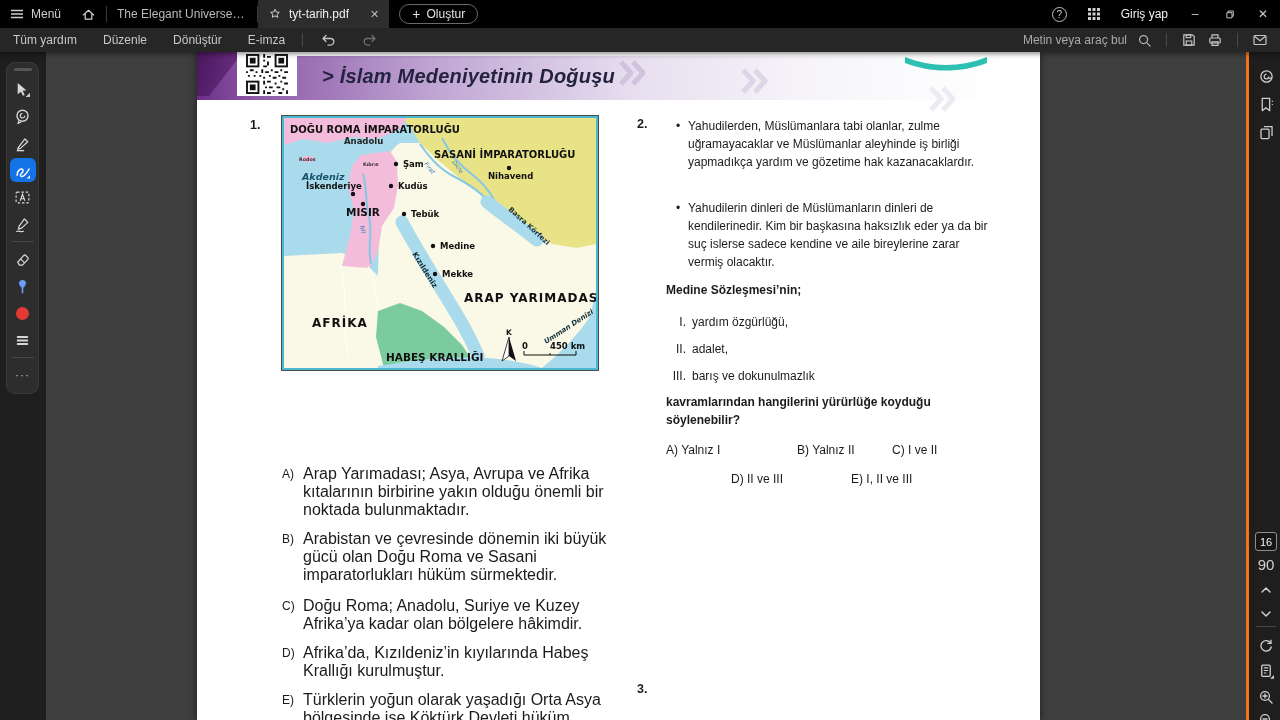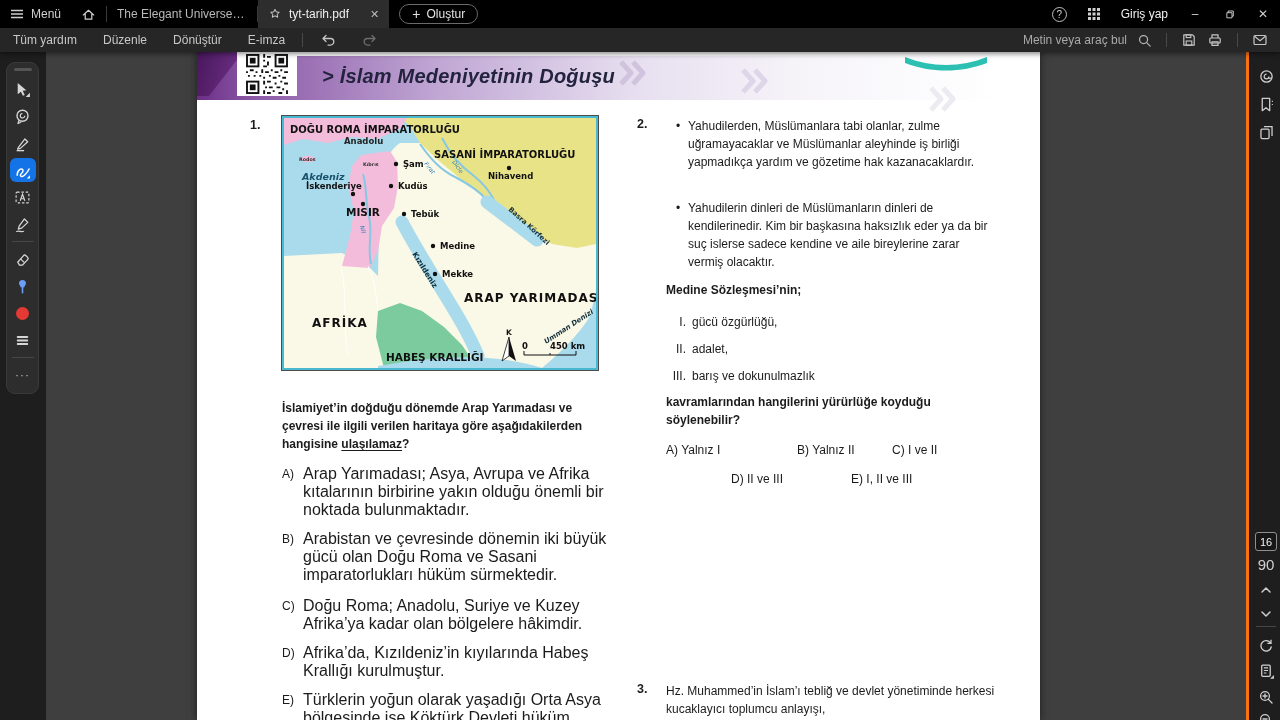--- a/index.html
+++ b/index.html
@@ -433,23 +433,20 @@
       <text x="222" y="217" font-size="7.5" font-weight="bold" fill="#111">K</text>
       <path d="M225 219 218 243 225 238Z" fill="#fff" stroke="#111" stroke-width="0.8"></path>
       <path d="M225 219 232 243 225 238Z" fill="#111"></path>
 
       <text x="238" y="231" font-size="8.5" font-weight="600" fill="#111">0</text>
       <text x="266" y="231" font-size="8.5" font-weight="600" fill="#111">450 km</text>
       <path d="M240 237h52M240 233v4M266 235v2M292 233v4" stroke="#111" stroke-width="1" fill="none"></path>
     </svg>
   </div>
 
-  <div class="abs body-txt bold" style="left:85px;top:347px;width:318px">
-    <span>İslamiyet’in doğduğu dönemde Arap Yarımadası ve çevresi ile ilgili verilen haritaya göre aşağıdakilerden hangisine </span><u>ulaşılamaz</u><span>?</span>
-  </div>
 
   <div class="opt" style="left:85px;top:413px">
     <span class="letter">A)</span>
     <span class="txt">Arap Yarımadası; Asya, Avrupa ve Afrika kıtalarının birbirine yakın olduğu önemli bir noktada bulunmaktadır.</span>
   </div>
   <div class="opt" style="left:85px;top:478px">
     <span class="letter">B)</span>
     <span class="txt">Arabistan ve çevresinde dönemin iki büyük gücü olan Doğu Roma ve Sasani imparatorlukları hüküm sürmektedir.</span>
   </div>
   <div class="opt" style="left:85px;top:545px">
@@ -473,35 +470,34 @@
   </div>
   <div class="bullet-row" style="top:147px">
     <span class="b">•</span>
     <span class="txt">Yahudilerin dinleri de Müslümanların dinleri de kendilerinedir. Kim bir başkasına haksızlık eder ya da bir suç islerse sadece kendine ve aile bireylerine zarar vermiş olacaktır.</span>
   </div>
 
   <div class="abs body-txt bold" style="left:469px;top:229px">Medine Sözleşmesi’nin;</div>
 
   <div class="roman" style="left:469px;top:261px">
     <span class="n">I.</span>
-    <span class="t">gücü özgürlüğü,</span>
+    <span class="t">yardım özgürlüğü,</span>
   </div>
   <div class="roman" style="left:469px;top:288px">
     <span class="n">II.</span>
     <span class="t">adalet,</span>
   </div>
   <div class="roman" style="left:469px;top:315px">
     <span class="n">III.</span>
     <span class="t">barış ve dokunulmazlık</span>
   </div>
 
   <div class="abs body-txt bold" style="left:469px;top:341px;width:338px">kavramlarından hangilerini yürürlüğe koyduğu söylenebilir?</div>
 
   <div class="ans" style="left:469px;top:389px"><span>A)</span> <span>Yalnız I</span></div>
   <div class="ans" style="left:600px;top:389px"><span>B)</span> <span>Yalnız II</span></div>
   <div class="ans" style="left:695px;top:389px"><span>C)</span> <span>I ve II</span></div>
   <div class="ans" style="left:534px;top:418px"><span>D)</span> <span>II ve III</span></div>
   <div class="ans" style="left:654px;top:418px"><span>E)</span> <span>I, II ve III</span></div>
 
   <div class="qnum" style="left:440px;top:630px">3.</div>
-  <div class="abs body-txt" style="left:469px;top:630px;width:336px">Hz. Muhammed’in İslam’ı tebliğ ve devlet yönetiminde herkesi kucaklayıcı toplumcu anlayışı,</div>
 
 </div>
 
 </body></html>

